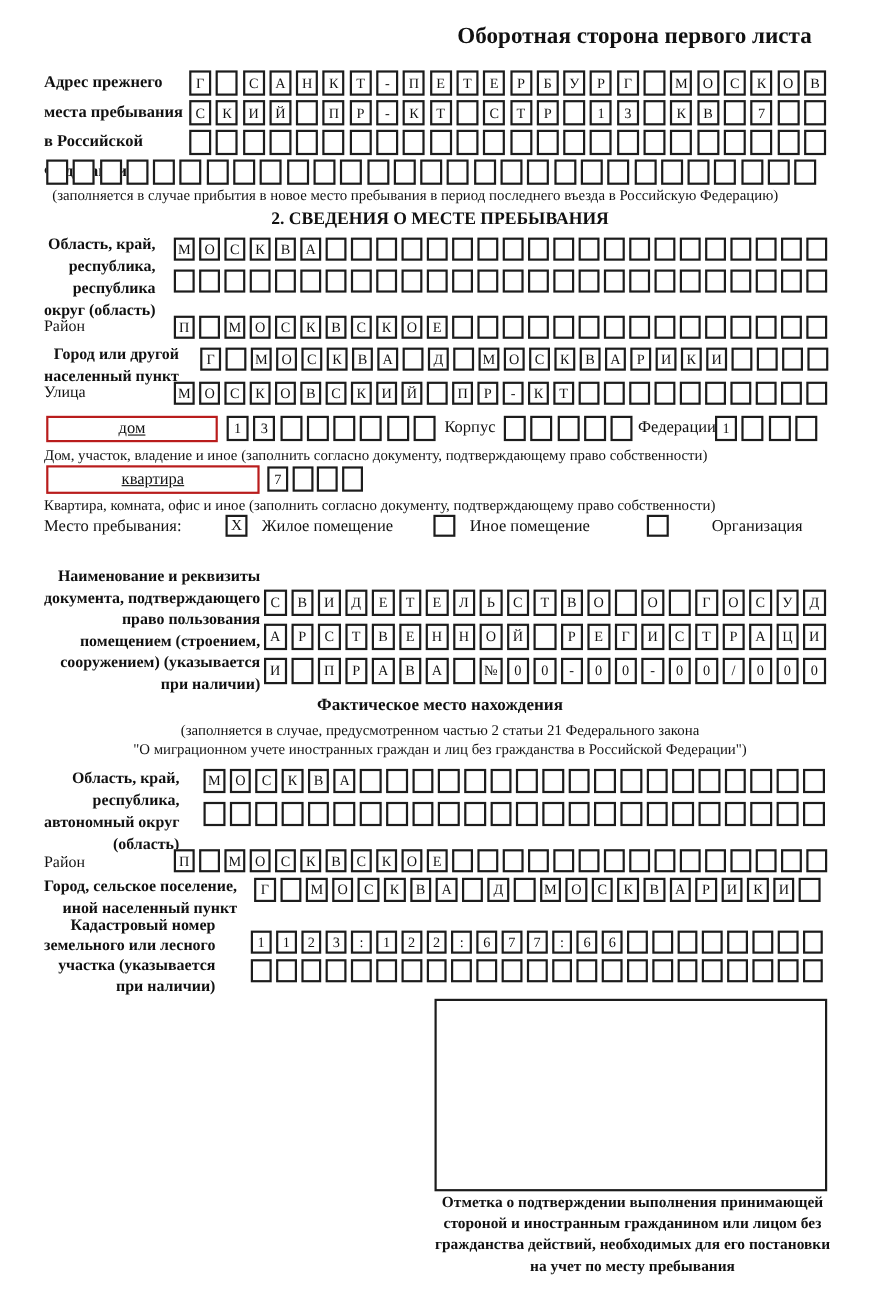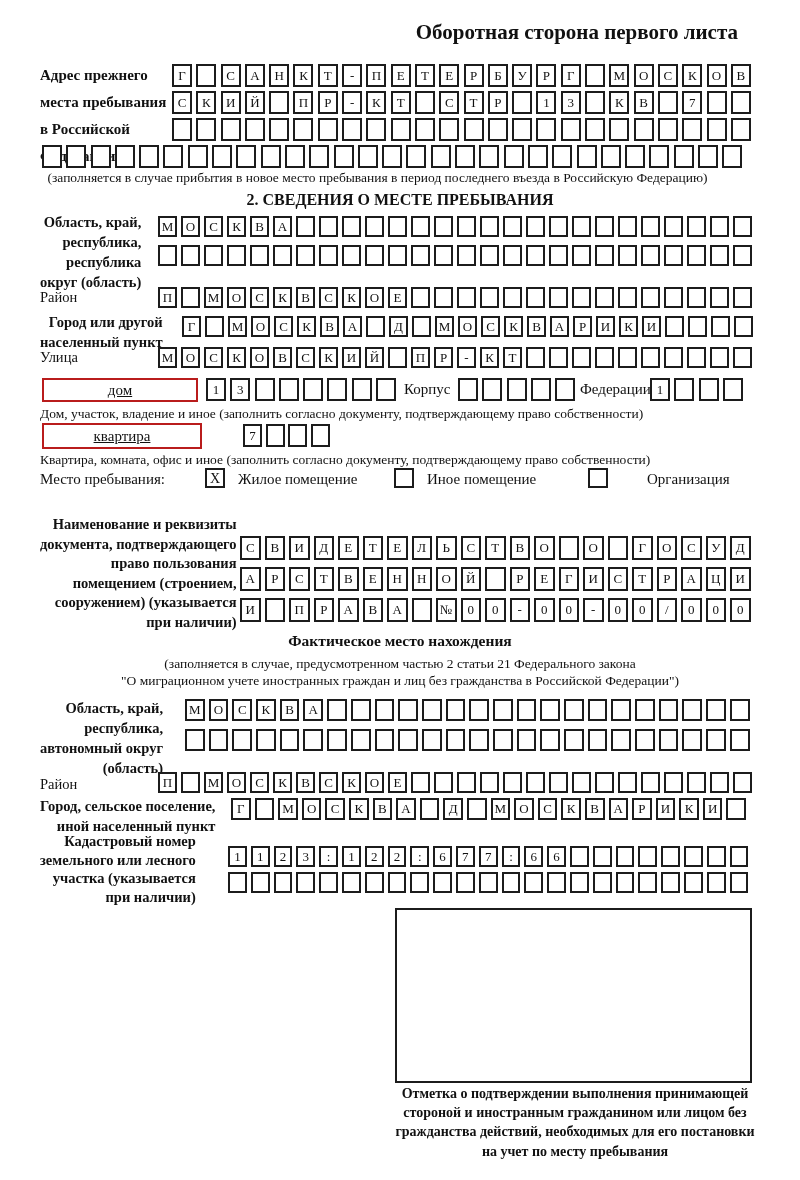--- a/index.html
+++ b/index.html
@@ -348,21 +348,21 @@
     </div>
   <div class="abs lbl" style="left:580px; top:381px;">Федерации</div>
   <div class="cells cpA" style="left:650px; top:378px;">
       <span class="cell">1</span>
       <span class="cell"></span>
       <span class="cell"></span>
       <span class="cell"></span>
     </div>
   <div class="abs cap" style="left:40px; top:406px;">Дом, участок, владение и иное (заполнить согласно документу, подтверждающему право собственности)</div>
 
-  <div class="bigfield" style="left:42px; top:423px; width:160px; height:26px;">квартира</div>
+  <div class="bigfield" style="left:42px; top:423px; width:194px; height:26px;">квартира</div>
   <div class="cells cpQ" style="left:243px; top:424px;">
       <span class="cell">7</span>
       <span class="cell"></span>
       <span class="cell"></span>
       <span class="cell"></span>
     </div>
   <div class="abs cap" style="left:40px; top:452px;">Квартира, комната, офис и иное (заполнить согласно документу, подтверждающему право собственности)</div>
 
   <div class="abs lbl" style="left:40px; top:471px;">Место пребывания:</div>
   <div class="checkbox" style="left:205px; top:468px;">X</div>

